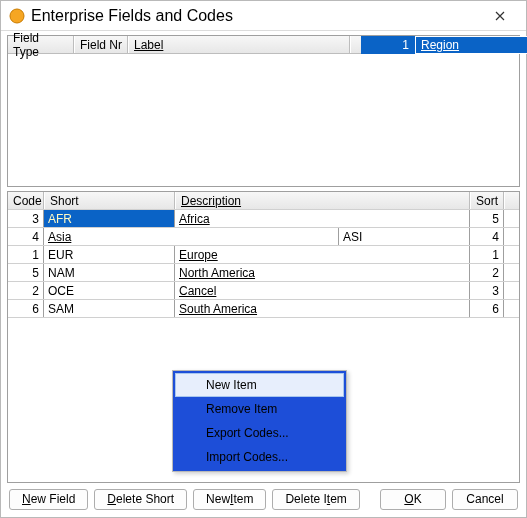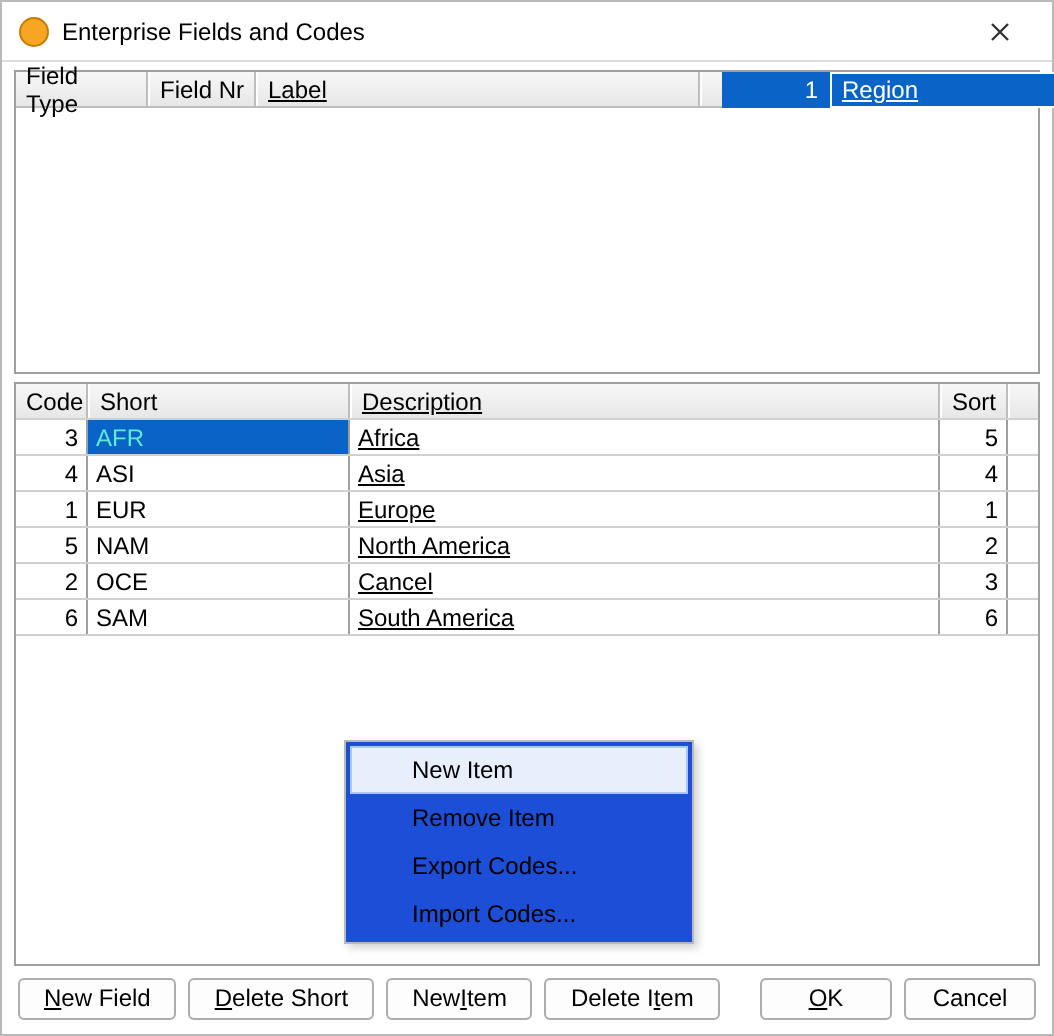--- a/index.html
+++ b/index.html
@@ -31,21 +31,21 @@
     box-sizing: border-box;
   }
   .titlebar .app-icon {
     width: 16px;
     height: 16px;
     margin-right: 6px;
     flex: 0 0 auto;
   }
   .titlebar .title {
     flex: 1 1 auto;
-    font-size: 12px;
+    font-size: 16px;
   }
   .titlebar .close {
     width: 40px;
     height: 28px;
     display: flex;
     align-items: center;
     justify-content: center;
     cursor: pointer;
   }
   .titlebar .close svg { width: 10px; height: 10px; }
@@ -143,21 +143,21 @@
     display: flex;
     align-items: center;
     font-size: 12px;
   }
   .lower .cell:first-child { border-left: none; }
   .lower .cell.col-code { justify-content: flex-end; }
   .lower .cell.col-sort { justify-content: flex-end; border-right: 1px solid #9f9f9f; }
 
   .selected-cell {
     background: #0a63c6;
-    color: #5eead4;
+    color: #fef9c3;
   }
 
   .lower .blank { flex: 1; background: #fff; }
 
   
   .context-menu {
     position: absolute;
     left: 164px;
     top: 146px;
     width: 175px;
@@ -258,22 +258,22 @@
         </div>
         <div id="codes-rows">
             <div class="grid-row">
               <div class="cell col-code">3</div>
               <div class="cell col-short selected-cell">AFR</div>
               <div class="cell col-desc">Africa</div>
               <div class="cell col-sort">5</div>
             </div>
             <div class="grid-row">
               <div class="cell col-code">4</div>
+              <div class="cell col-desc">Asia</div>
               <div class="cell col-short">ASI</div>
-              <div class="cell col-desc">Asia</div>
               <div class="cell col-sort">4</div>
             </div>
             <div class="grid-row">
               <div class="cell col-code">1</div>
               <div class="cell col-short">EUR</div>
               <div class="cell col-desc">Europe</div>
               <div class="cell col-sort">1</div>
             </div>
             <div class="grid-row">
               <div class="cell col-code">5</div>

